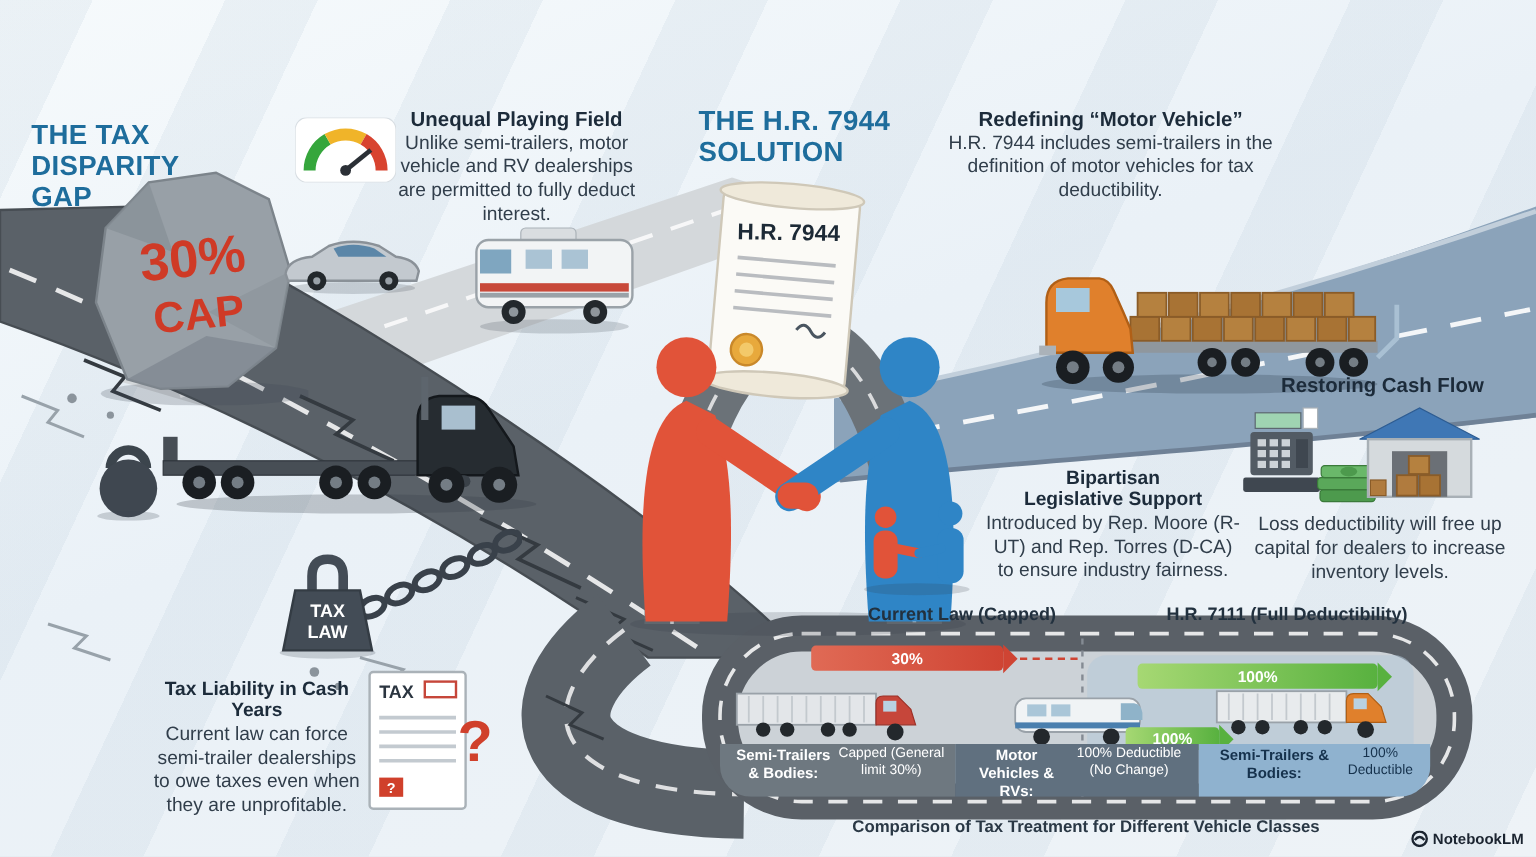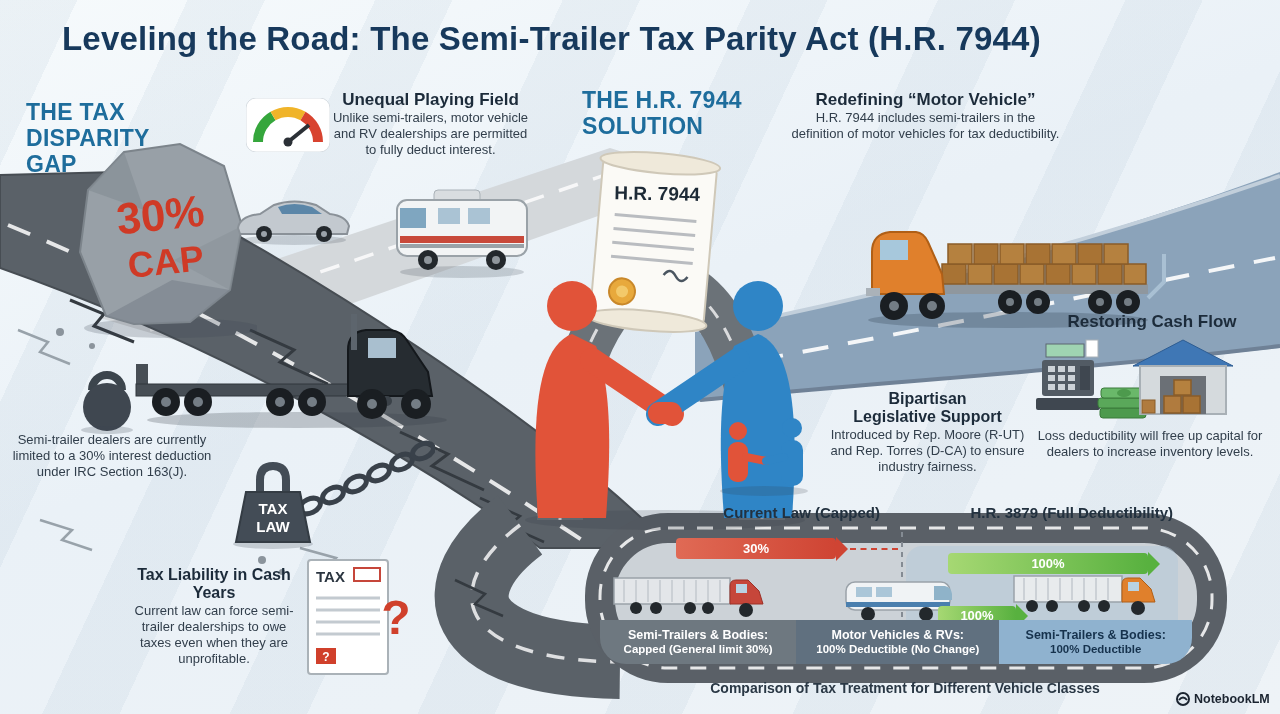--- a/index.html
+++ b/index.html
@@ -7,37 +7,37 @@
     background:linear-gradient(160deg,#f6fafc 0%,#eaf1f7 45%,#eef3f7 100%);
     font-family:"Liberation Sans",sans-serif;color:#2e3b47;}
   #canvas::before{content:"";position:absolute;inset:0;pointer-events:none;
     background:repeating-linear-gradient(115deg,rgba(176,196,212,.16) 0 70px,rgba(255,255,255,0) 70px 170px);}
   .abs{position:absolute;}
   .center{text-align:center;}
   .title{font-size:33px;font-weight:800;color:#17395c;letter-spacing:.2px;}
   .h-blue{color:#1e6d9c;font-weight:800;font-size:23px;line-height:1.12;letter-spacing:.3px;}
   .h-dark{color:#1c2b3a;font-weight:800;font-size:17px;line-height:1.15;}
   .h-dark.small{font-size:16px;}
-  .body{font-size:13px;line-height:1.24;color:#313e4b;font-weight:500;}
+  .body{font-size:16px;line-height:1.24;color:#313e4b;font-weight:500;}
   .lbl{font-size:15px;font-weight:800;color:#22313f;text-align:right;}
   svg{display:block;}
   svg text{font-family:"Liberation Sans",sans-serif;}
   .arrow{height:21px;border-radius:4px;display:flex;align-items:center;justify-content:center;
     color:#fff;font-weight:800;font-size:13px;position:absolute;}
   .arrow::after{content:"";position:absolute;right:-12px;top:50%;transform:translateY(-50%);
     border:12px solid transparent;border-right:none;}
   .arrow-red{background:linear-gradient(90deg,#e06a55,#cf4433);}
   .arrow-red::after{border-left:12px solid #cf4433;}
   .arrow-green{background:linear-gradient(90deg,#a6d873,#58b13f);margin-top:18px;}
   .arrow-green::after{border-left:12px solid #58b13f;}
   .dash-red{border-top:2px dashed #cf4433;height:0;}
   .band{display:flex;height:44px;overflow:hidden;border-radius:0 0 26px 26px;}
-  .seg{display:flex;flex-direction:column;justify-content:center;text-align:center;padding:2px 8px;line-height:1.18;}
+  .seg{display:flex;flex-direction:row;justify-content:center;text-align:center;padding:2px 8px;line-height:1.18;}
   .seg .t{font-size:12.5px;font-weight:800;}
-  .seg .d{font-size:11.5px;font-weight:700;}
+  .seg .d{font-size:11.5px;font-weight:400;}
   .seg1{width:200px;background:#6e7880;color:#fff;}
   .seg2{width:208px;background:#60707f;color:#fff;}
   .seg3{width:196px;background:#8fb2cf;color:#16324d;}
   .caption{font-size:14px;font-weight:700;color:#2a3845;}
   .wm{display:flex;align-items:center;gap:4px;font-size:12.5px;font-weight:700;color:#1b2430;}
 </style>
 </head>
 <body>
 
 <div id="canvas">
@@ -74,21 +74,20 @@
 
     <path d="M695 332 C900 292 1080 245 1280 172 L1280 348 C1060 372 880 382 695 402 Z" fill="#8ba3ba"></path>
     <path d="M700 332 C900 292 1080 245 1280 176" stroke="#c2cfdb" stroke-width="4" fill="none"></path>
     <path d="M700 400 C880 382 1060 372 1280 346" stroke="#6f8196" stroke-width="4" fill="none"></path>
     <path d="M712 368 C920 332 1120 288 1275 258" stroke="#ffffff" stroke-width="4" stroke-dasharray="26 20" fill="none" opacity=".9"></path>
 
     <path d="M560 520 C560 200 762 200 762 520" fill="none" stroke="#6b7278" stroke-width="46"></path>
     <path d="M560 520 C560 200 762 200 762 520" fill="none" stroke="#ffffff" stroke-width="3" stroke-dasharray="14 12" opacity=".75"></path>
   </svg>
 
-  <div class="abs title" style="left:62px;top:20px;width:1160px;z-index:6">Leveling the Road: The Semi-Trailer Tax Parity Act (H.R. 7944)</div>
 
   <div class="abs h-blue" style="left:26px;top:100px;width:180px;z-index:6">THE TAX DISPARITY GAP</div>
 
   <div class="abs center" style="left:328px;top:90px;width:205px;z-index:6">
     <div class="h-dark">Unequal Playing Field</div>
     <div class="body">Unlike semi-trailers, motor vehicle and RV dealerships are permitted to fully deduct interest.</div>
   </div>
 
   <div class="abs h-blue" style="left:582px;top:88px;width:200px;z-index:6">THE H.R. 7944 SOLUTION</div>
 
@@ -162,21 +161,20 @@
     <circle cx="284" cy="106" r="15" fill="#1a1e22"></circle>
       <circle cx="284" cy="106" r="5" fill="#747d85"></circle>
   </svg>
 
   <svg class="abs" style="left:72px;top:362px;z-index:4" width="70" height="72" viewBox="0 0 70 72">
     <path d="M20 28 A15 15 0 0 1 50 28" stroke="#3c454d" stroke-width="8" fill="none"></path>
     <circle cx="35" cy="45" r="24" fill="#3f4750"></circle>
     <ellipse cx="35" cy="68" rx="26" ry="4" fill="rgba(60,70,80,.22)"></ellipse>
   </svg>
 
-  <div class="abs center body" style="left:12px;top:432px;width:200px;z-index:6">Semi-trailer dealers are currently limited to a 30% interest deduction under IRC Section 163(J).</div>
 
   <svg class="abs" style="left:228px;top:452px;z-index:4" width="90" height="98" viewBox="0 0 90 98">
     <ellipse cx="45" cy="92" rx="40" ry="5" fill="rgba(60,70,80,.22)"></ellipse>
     <path d="M32 40 V28 Q32 14 45 14 Q58 14 58 28 V40" stroke="#434c56" stroke-width="8" fill="none"></path>
     <path d="M18 40 L72 40 L82 90 L8 90 Z" fill="#434c56" stroke="#343c44" stroke-width="2"></path>
     <text x="45" y="62" font-size="15" font-weight="bold" fill="#ffffff" text-anchor="middle">TAX</text>
     <text x="45" y="80" font-size="15" font-weight="bold" fill="#ffffff" text-anchor="middle">LAW</text>
   </svg>
 
   <svg class="abs" style="left:300px;top:438px;z-index:3" width="135" height="82" viewBox="0 0 135 82">
@@ -325,21 +323,21 @@
       <rect x="36" y="62" width="17" height="17" fill="#b07b3e"></rect>
       <rect x="55" y="62" width="17" height="17" fill="#a87334"></rect>
       <rect x="46" y="46" width="17" height="15" fill="#b5813f"></rect>
     </g>
     <rect x="14" y="66" width="13" height="13" fill="#b07b3e" stroke="#8a5c28"></rect>
   </svg>
 
   <div class="abs center body" style="left:1036px;top:428px;width:228px;z-index:6">Loss deductibility will free up capital for dealers to increase inventory levels.</div>
 
   <div class="abs lbl center" style="left:660px;top:504px;width:220px;z-index:6">Current Law (Capped)</div>
-  <div class="abs lbl center" style="left:938px;top:504px;width:235px;z-index:6">H.R. 3879 (Full Deductibility)</div>
+  <div class="abs lbl center" style="left:938px;top:504px;width:235px;z-index:6">H.R. 7111 (Full Deductibility)</div>
 
   <div class="arrow arrow-red" style="left:676px;top:538px;width:160px;z-index:6">
     <span>30%</span>
   </div>
   <div class="abs dash-red" style="left:850px;top:548px;width:48px;z-index:6"></div>
 
   <div class="arrow arrow-green" style="left:948px;top:535px;width:200px;z-index:6">
     <span>100%</span>
   </div>
 

